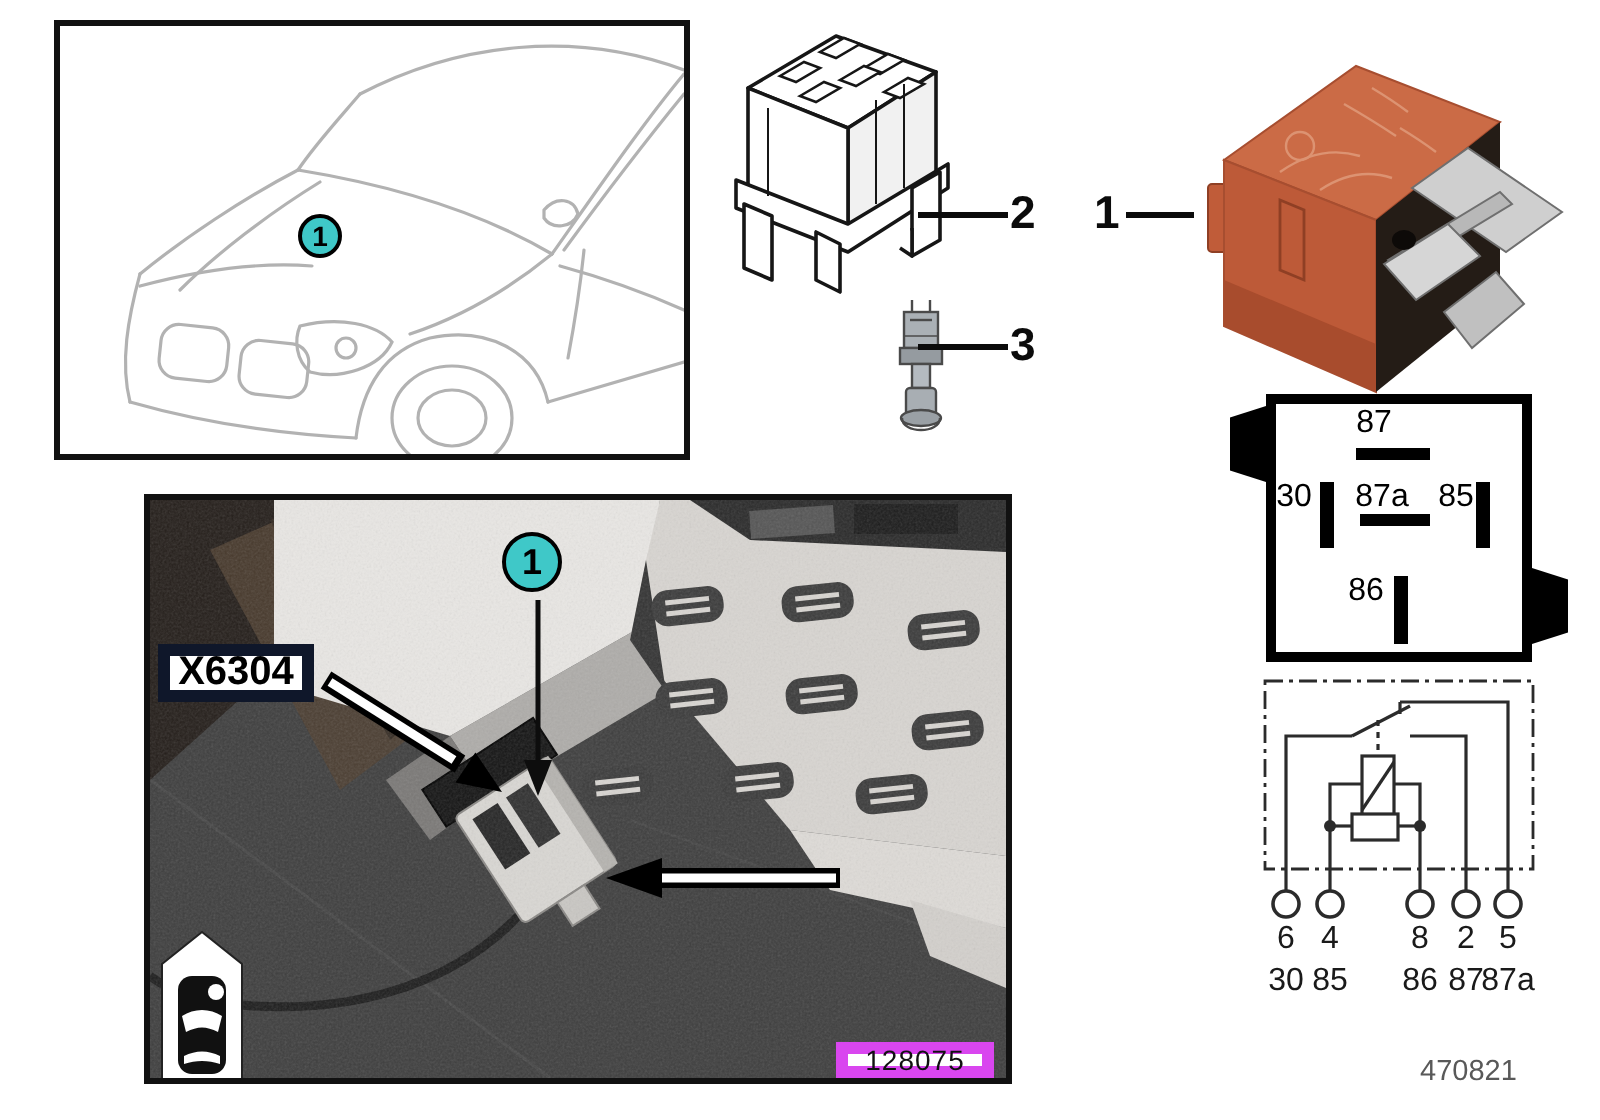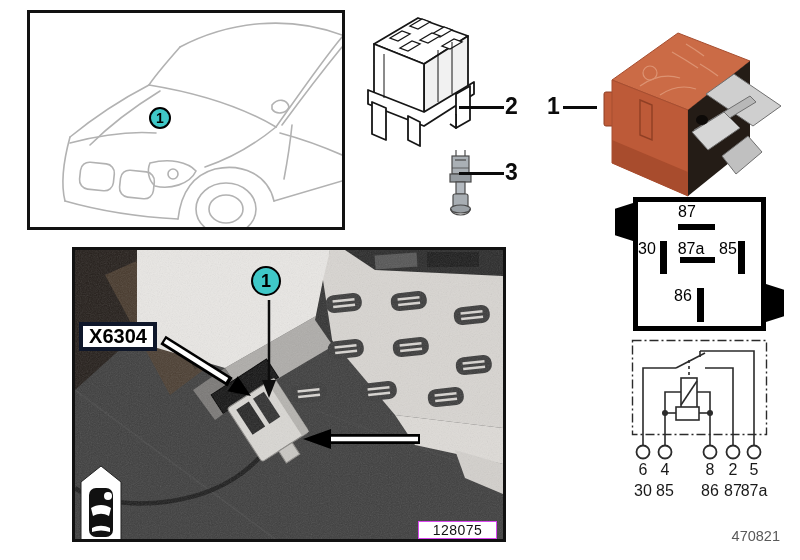--- a/index.html
+++ b/index.html
@@ -22,27 +22,27 @@
   .pin-box{left:633px;top:197px;width:133px;height:134px;border:5px solid #000;
            background:#fff;box-sizing:border-box;}
   .pin-tab{background:#000;}
   .pin-label{font-size:16px;color:#000;text-align:center;line-height:1;}
   .pin-bar{background:#000;}
   
   .sch-num{font-size:16px;color:#1a1a1a;text-align:center;line-height:1;}
   
   .photo{left:72px;top:247px;width:434px;height:295px;border:3px solid #111;
          box-sizing:border-box;background:#3e3e3e;}
-  .photo-label{background:#fff;border:4px solid #0f172a;box-sizing:border-box;
+  .photo-label{background:#fff;border:6px solid #0f172a;box-sizing:border-box;
                display:flex;align-items:center;justify-content:center;
                font-weight:bold;font-size:20px;color:#000;z-index:6;}
-  .photo-id{background:#fff;border:1px solid #d946ef;box-sizing:border-box;
+  .photo-id{background:#fff;border:6px solid #d946ef;box-sizing:border-box;
             display:flex;align-items:center;justify-content:center;
             font-size:14px;letter-spacing:0.5px;color:#111;z-index:6;font-weight:normal;}
-  .doc-number{left:710px;top:528px;width:70px;text-align:right;
+  .doc-number{left:710px;top:528px;width:70px;text-align:left;
               font-size:14.5px;color:#595959;}
 </style>
 </head>
 <body>
 
 <div class="stage">
 
   <div class="abs car-box">
     <svg width="312" height="214" viewBox="0 0 312 214">
       <g fill="none" stroke="#b2b2b2" stroke-width="1.6" stroke-linecap="round">

